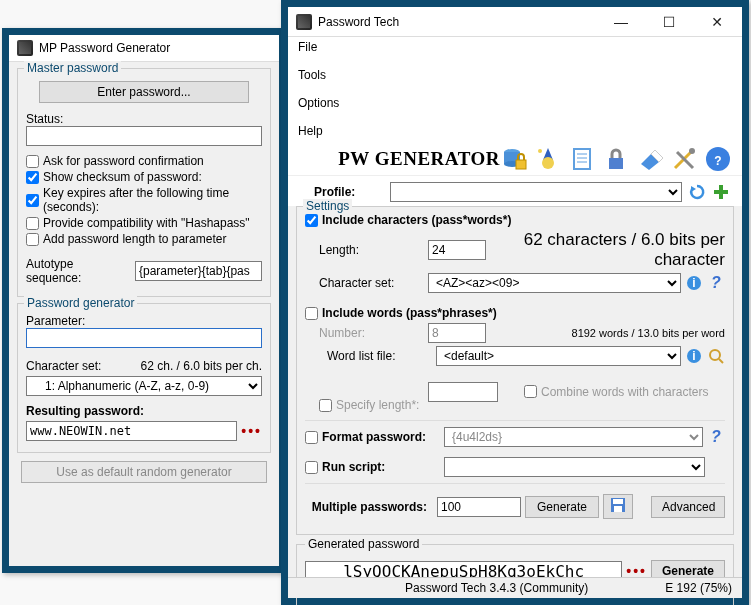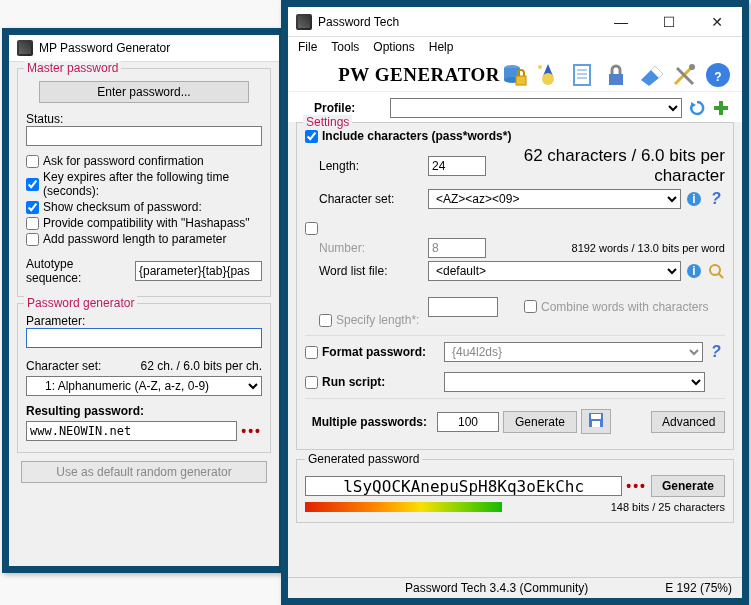--- a/index.html
+++ b/index.html
@@ -8,34 +8,34 @@
 .window { position: absolute; background: #f0f0f0; border: 7px solid #0c4a6e; box-shadow: 2px 2px 5px rgba(0,0,0,0.25); }
 
 
 .mp { left: 2px; top: 28px; width: 284px; height: 545px; }
 .titlebar { background:#fff; padding: 5px 8px; display:flex; align-items:center; gap:6px; border-bottom:1px solid #ddd; }
 .cube { width:16px; height:16px; background: linear-gradient(135deg,#444,#222); transform:rotate(0); border-radius:2px; position:relative;}
 .cube::before{content:"";position:absolute;inset:2px;background:linear-gradient(45deg,#666,#333);}
 .title-text { font-size:12px; color:#000; }
 
 .group { border:1px solid #ccc; margin:6px 8px; padding:8px 8px 8px 8px; position:relative; background:#f0f0f0; }
-.group-label { position:absolute; top:-8px; left:6px; background:#f0f0f0; padding:0 3px; font-size:12px; color:#be185d; }
+.group-label { position:absolute; top:-8px; left:6px; background:#f0f0f0; padding:0 3px; font-size:12px; color:#0c4a6e; }
 
 .btn { background:#e1e1e1; border:1px solid #adadad; padding:3px 10px; text-align:center; cursor:default; }
 .row { display:flex; align-items:center; gap:4px; margin:3px 0; }
 input[type=text], select, input[type=number] { border:1px solid #7a7a7a; background:#fff; padding:1px 3px; height:20px; font-size:12px; }
 label.chk{ display:flex; align-items:center; gap:4px; margin:2px 0;}
 input[type=checkbox]{ width:13px; height:13px;}
 
 
 .pt { left: 281px; top: 0; width: 468px; height: 605px; background:#f0f0f0;}
 .pt .titlebar { background:#fff; height:30px; display:flex; justify-content:space-between; align-items:center; padding:0 8px;}
 .win-controls { display:flex; gap:14px; }
 .wc { width:34px; text-align:center; font-size:14px; color:#222; font-family:Arial; }
-.menubar { display:flex; gap:14px; padding:3px 10px; background:#fff;}
+.menubar { display:flex; gap:14px; padding:3px 10px; background:#fff;flex-direction:column;}
 .menubar span{ font-size:12px;}
 .toolbar { display:flex; justify-content:flex-end; align-items:center; padding:4px 10px 2px 10px; background:#fff; border-bottom:1px solid #eee;}
 .pwgen { font-family:Georgia,'Times New Roman',serif; font-weight:bold; font-size:19px; letter-spacing:0.5px;}
 .tool-icons { display:flex; gap:6px; }
 .ticon { width:28px; height:28px; border-radius:3px; display:flex;align-items:center;justify-content:center; position:relative;}
 
 .profile-row{ display:flex; align-items:center; gap:6px; padding:6px 12px 4px 26px; background:#fff;}
 .settings { margin:0px 8px; border:1px solid #ccc; padding:4px 8px 8px 8px; position:relative;}
 .settings > .group-label { top:-8px; }
 .sub { margin-left:14px; }
@@ -66,25 +66,25 @@
     <div style="height:6px;"></div>
     <div>Status:</div>
     <input type="text" style="width: 100%;" value="">
     <div style="height:6px;"></div>
     <label class="chk">
         <input type="checkbox" style="">
         <span>Ask for password confirmation</span>
       </label>
     <label class="chk">
         <input type="checkbox" checked="" style="">
+        <span>Show checksum of password:</span>
+      </label>
+    <label class="chk">
+        <input type="checkbox" checked="" style="">
         <span>Key expires after the following time (seconds):</span>
-      </label>
-    <label class="chk">
-        <input type="checkbox" checked="" style="">
-        <span>Show checksum of password:</span>
       </label>
     <label class="chk">
         <input type="checkbox" style="">
         <span>Provide compatibility with "Hashapass"</span>
       </label>
     <label class="chk">
         <input type="checkbox" style="">
         <span>Add password length to parameter</span>
       </label>
     <div style="height:6px;"></div>
@@ -233,29 +233,30 @@
               <text x="8" y="12" text-anchor="middle" fill="#fff" font-size="11" font-weight="bold">i</text>
             </svg>
           </span>
         <span class="small-icon" style="color:#3a70d0;font-size:16px;font-weight:bold;font-style:italic;">?</span>
       </div>
     </div>
 
     <div style="height:8px;"></div>
     <label class="chk" style="font-weight:bold;">
         <input type="checkbox" style="">
+        <span>Include words (pass*phrases*)</span>
       </label>
     <div class="sub">
       <div class="row">
         <span class="faint" style="width:105px;">Number:</span>
         <input type="number" style="width: 58px; color: rgb(136, 136, 136);" value="8">
         <span style="flex:1;text-align:right;font-size:11px;">8192 words / 13.0 bits per word</span>
       </div>
       <div class="row">
-        <span style="width:105px;">Word list file:</span>
+        <span style="width:105px;margin-left:8px;">Word list file:</span>
         <select style="flex:1;"><option>&lt;default&gt;</option></select>
         <span class="small-icon">
             <svg width="16" height="16">
               <circle cx="8" cy="8" r="7" fill="#3a90e0"></circle>
               <text x="8" y="12" text-anchor="middle" fill="#fff" font-size="11" font-weight="bold">i</text>
             </svg>
           </span>
         <span class="small-icon">
             <svg width="16" height="16">
               <circle cx="7" cy="7" r="5" fill="none" stroke="#d0a030" stroke-width="2"></circle>
@@ -292,21 +293,21 @@
           <input type="checkbox" style="">
           <span>Run script:</span>
         </label>
       <select style="flex:1;"><option></option></select>
       <span style="width:16px;"></span>
     </div>
 
     <hr class="rule">
     <div class="row" style="padding:4px 0;">
       <span style="font-weight:bold;width:128px;text-align:right;padding-right:6px;">Multiple passwords:</span>
-      <input type="text" style="width: 62px; text-align: center;" value="100">
+      <input type="text" style="width: 84px;" value="100">
       <button class="btn" style="width:74px;">Generate</button>
       <button class="btn" style="width:30px;padding:2px;"><svg width="16" height="16">
             <rect x="1" y="1" width="14" height="14" fill="#4a80d0"></rect>
             <rect x="3" y="2" width="10" height="5" fill="#fff"></rect>
             <rect x="4" y="9" width="8" height="6" fill="#fff"></rect>
           </svg></button>
       <span style="flex:1;"></span>
       <button class="btn" style="width:74px;">Advanced</button>
     </div>
   </div>

